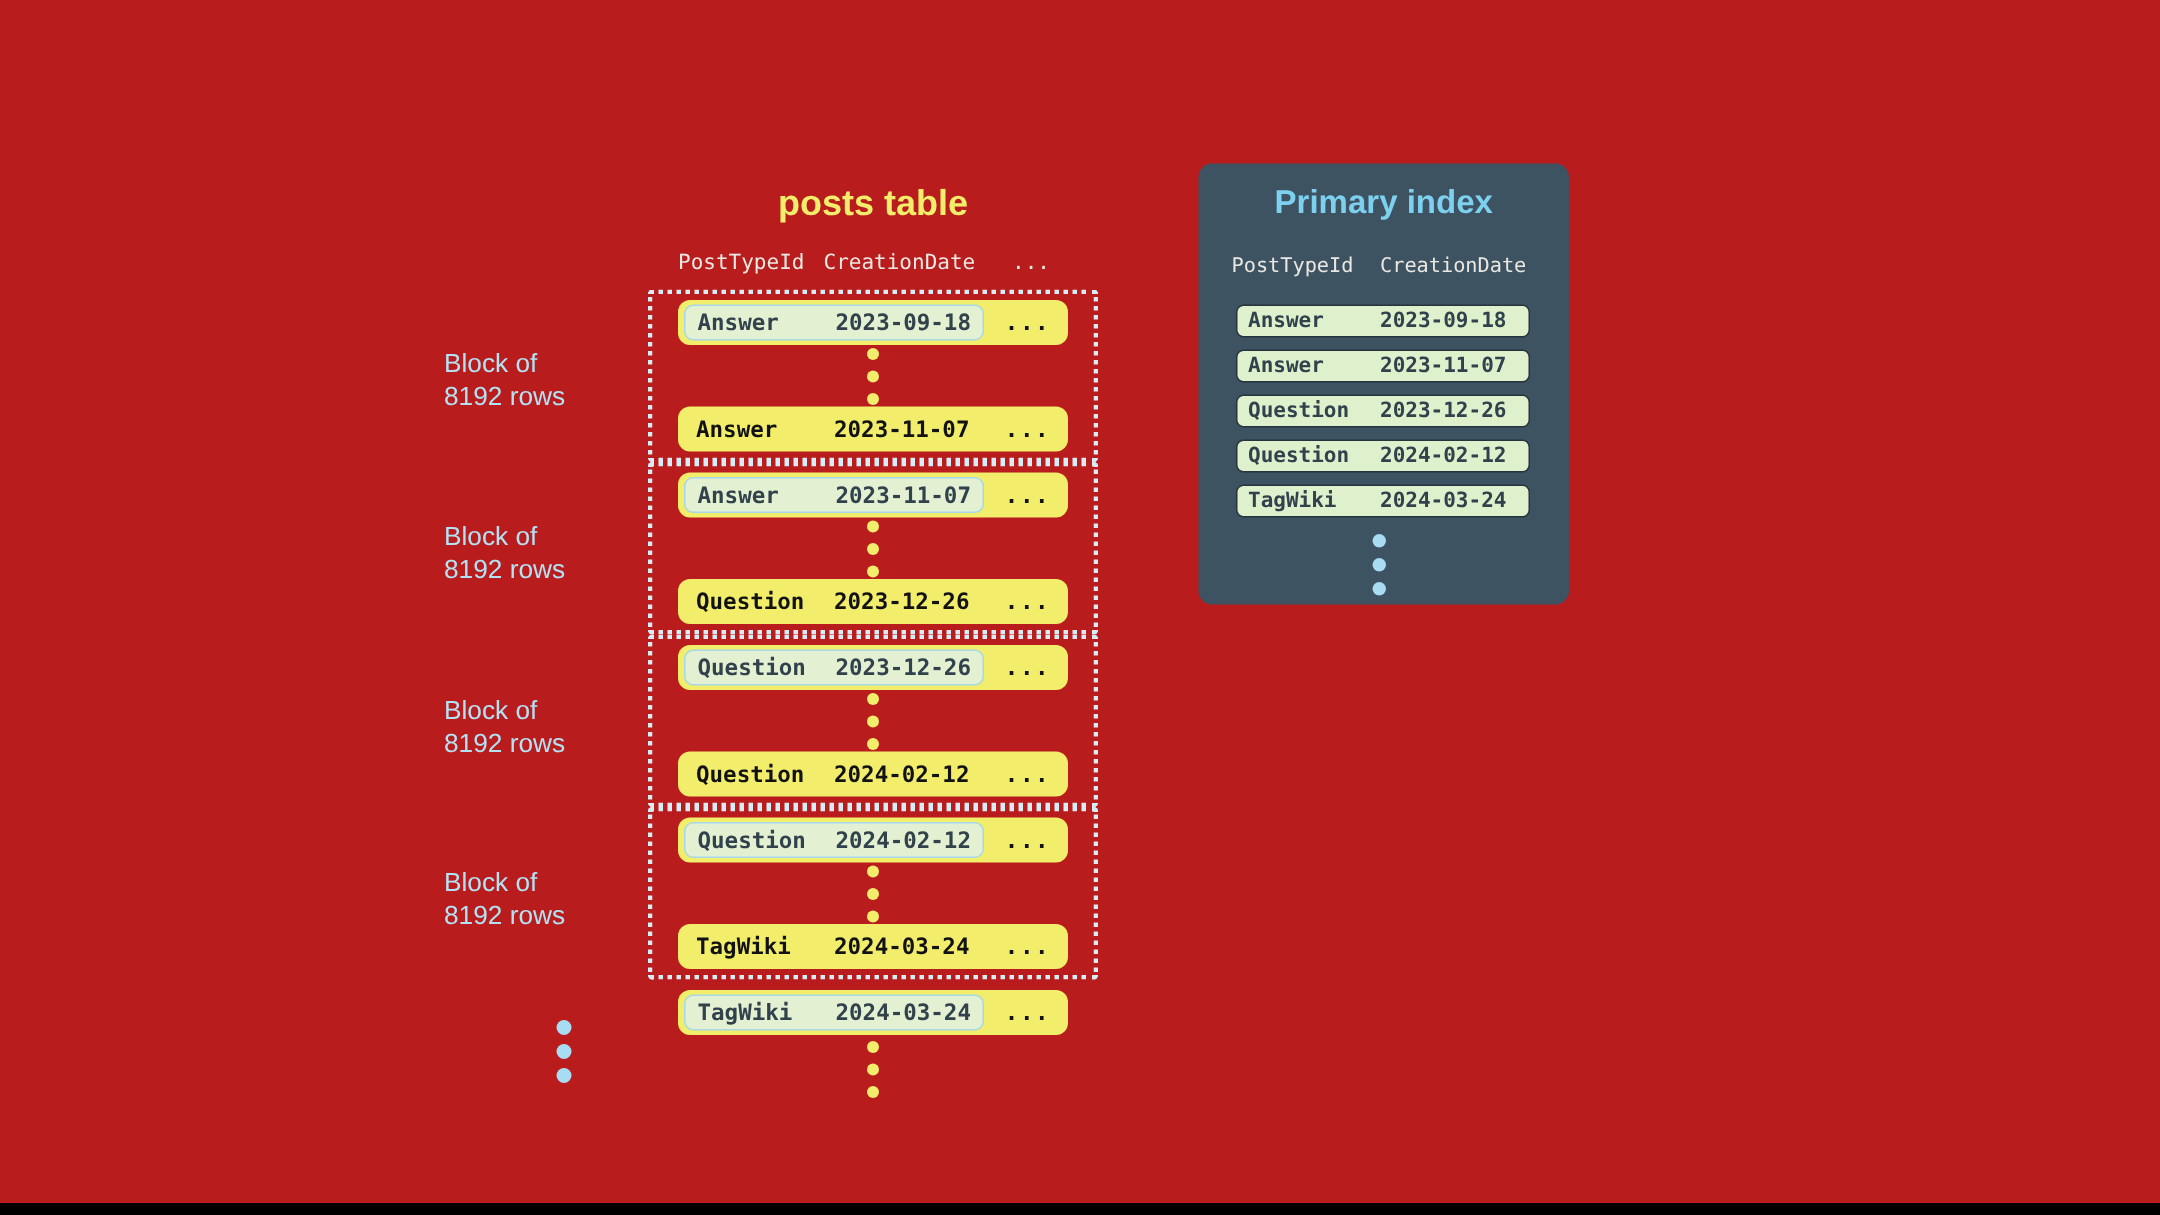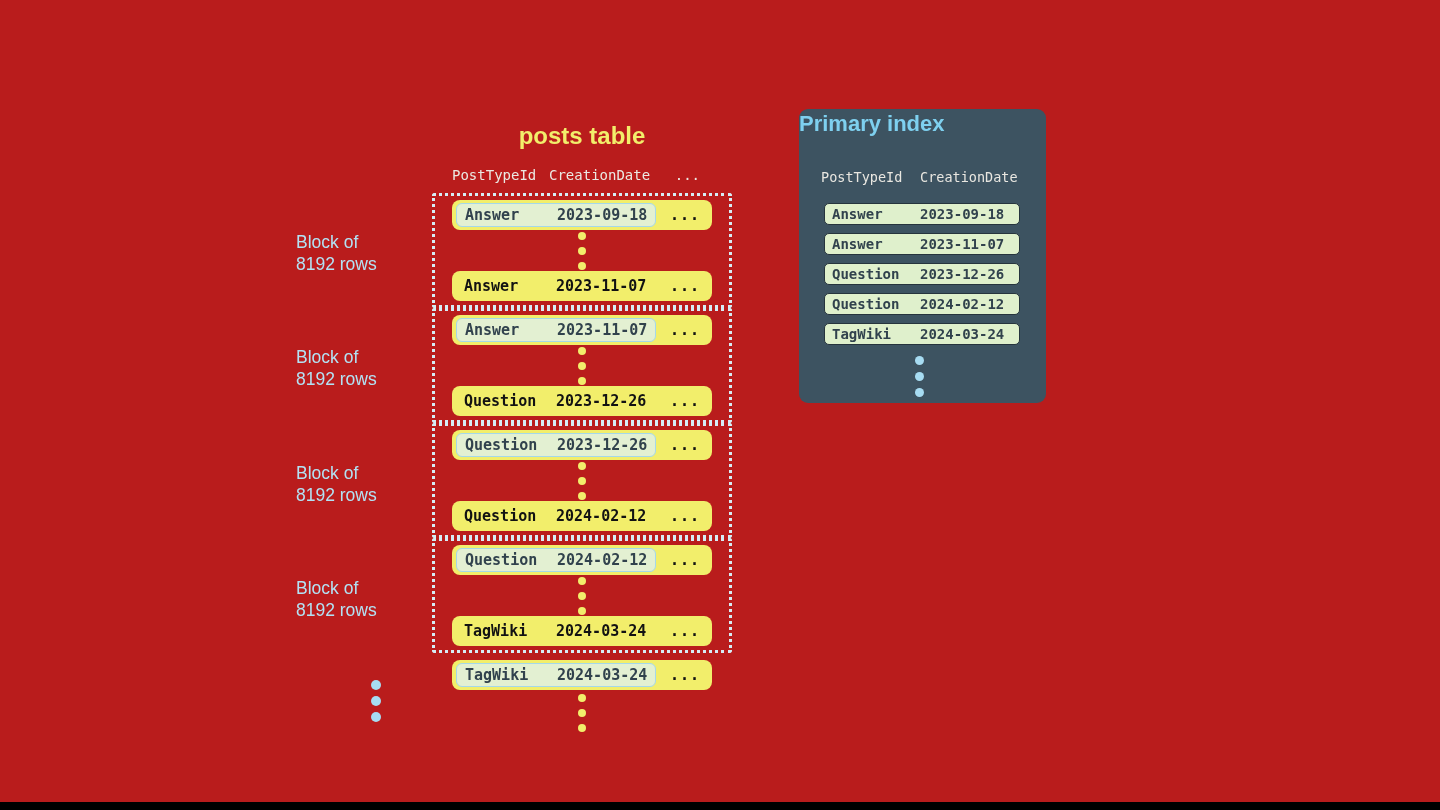--- a/index.html
+++ b/index.html
@@ -89,21 +89,22 @@
 
   
   .pi-panel {
     position: absolute;
     left: 799px; top: 109px; width: 247px; height: 294px;
     background: #3d5361;
     border-radius: 9px;
   }
   .pi-title {
     position: absolute;
-    left: 0; top: 2px; width: 247px;
+    left: 0; top: 13px; width: 247px;
+    text-align: center;
     font-size: 22px; font-weight: 600;
     color: #7ed0ef;
   }
   .pi-header {
     position: absolute;
     left: 22px; top: 60px; width: 203px;
     display: flex;
     font-family: "DejaVu Sans Mono", monospace;
     font-size: 13.5px; color: #e9e7e1;
   }

